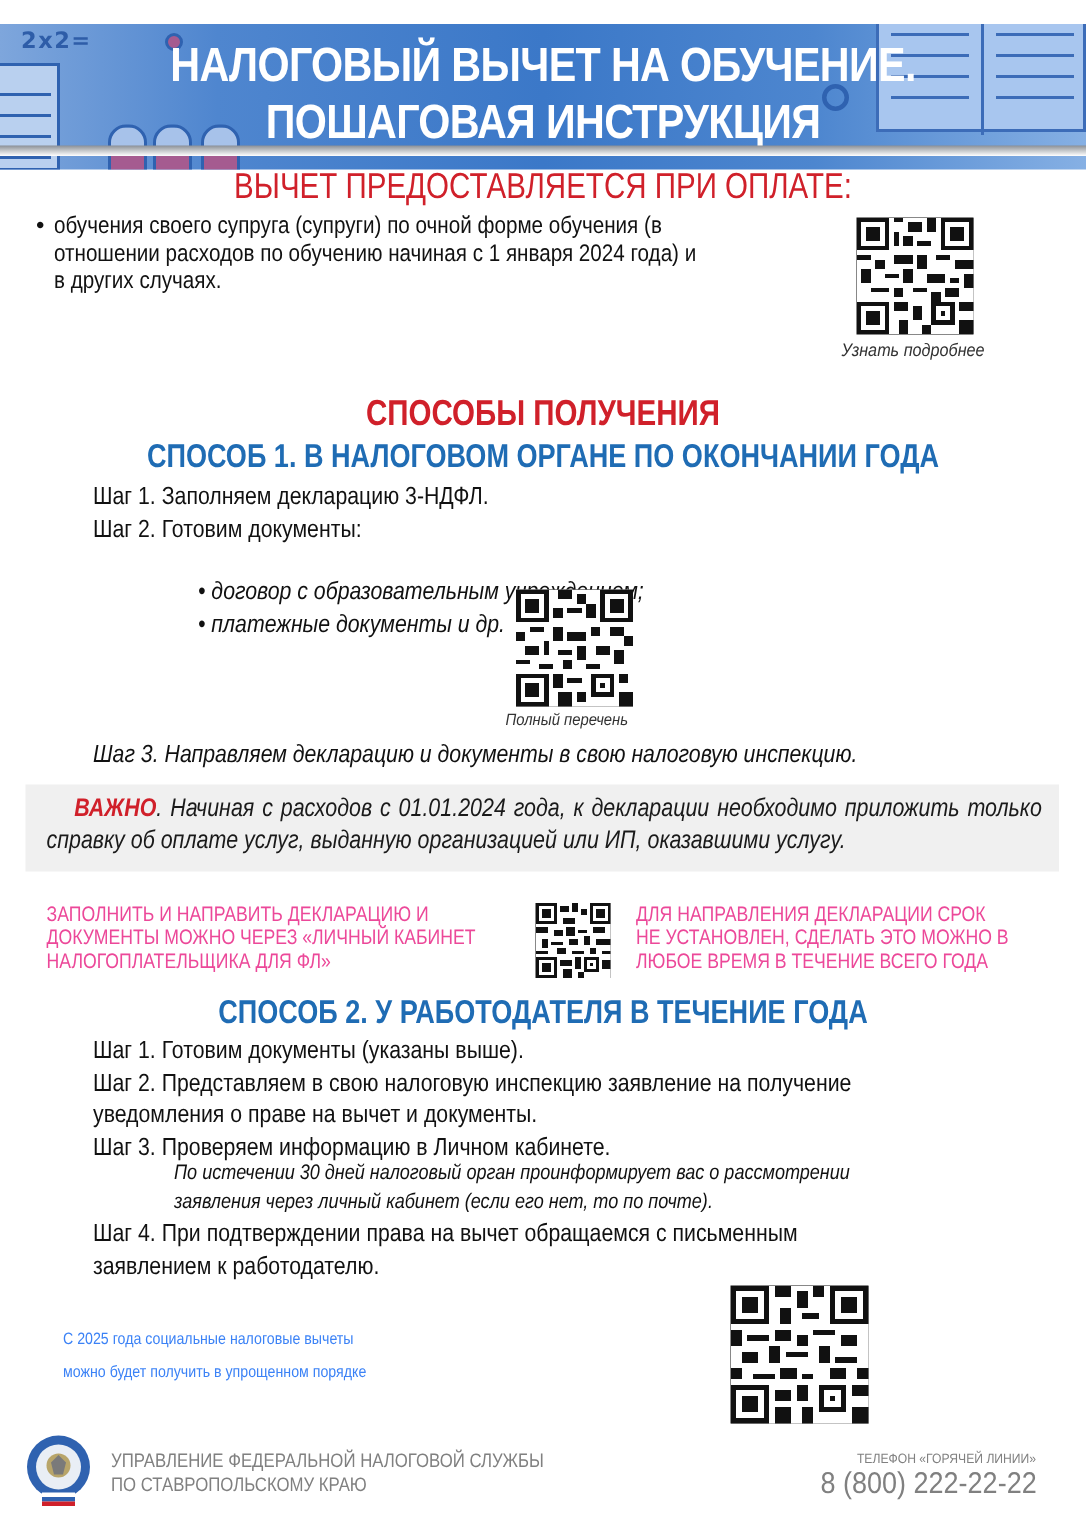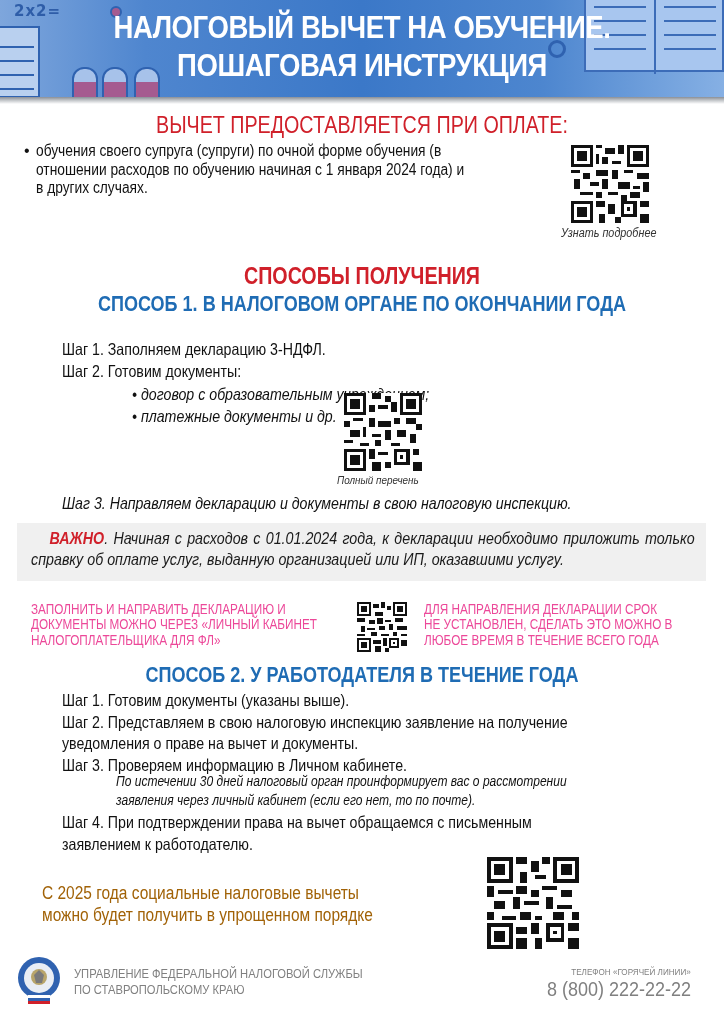--- a/index.html
+++ b/index.html
@@ -1,20 +1,20 @@
 <!DOCTYPE html>
 <html><head>
 <meta charset="utf-8">
 <style>
   * { margin: 0; padding: 0; box-sizing: border-box; }
   html, body { width: 724px; height: 1024px; background: #ffffff; overflow: hidden; }
   body { position: relative; font-family: "Liberation Sans", "DejaVu Sans", sans-serif; color: #111; }
 
   .header {
-    position: absolute; left: 0; top: 0; width: 724px; height: 97px;
+    position: absolute; left: 0; top: 16px; width: 724px; height: 97px;
     background: linear-gradient(90deg, #7ea6dc 0%, #4f86cf 20%, #3b78c8 50%, #4d86cf 75%, #86b0e4 100%);
     overflow: hidden;
   }
   .header-shadow {
     position: absolute; left: 0; top: 97px; width: 724px; height: 7px;
     background: linear-gradient(180deg, #8a8f96 0%, #c6c9cc 50%, #ffffff 100%);
   }
   .deco { position: absolute; }
   .deco-formula { left: 14px; top: 2px; font-weight: bold; font-size: 15px; color: #2e5da8; letter-spacing: 1px; font-family: "DejaVu Sans", sans-serif; }
   .deco-notebook { left: -8px; top: 26px; width: 48px; height: 72px; background: #b9d0ef; border: 2px solid #2f62b0; }
@@ -67,21 +67,21 @@
   .important .txt {
     position: absolute; left: 14px; top: 5px; width: 790px;
     font-style: italic; font-size: 17px; line-height: 21px; text-align: justify;
     text-align-last: left; transform: scaleX(0.84); transform-origin: left top; color: #1a1a1a;
   }
   .important .txt .lead { color: #d0202a; font-weight: bold; padding-left: 22px; }
 
   .gray-note { position: absolute; color: #ec4899; font-size: 14px; line-height: 15.4px; }
   .gray-note .row { white-space: nowrap; transform: scaleX(0.84); transform-origin: left center; }
 
-  .promo { position: absolute; left: 42px; top: 882px; color: #a16207; font-size: 18px; line-height: 22px; }
+  .promo { position: absolute; left: 42px; top: 882px; color: #3b82f6; font-size: 11px; line-height: 22px; }
   .promo .row { white-space: nowrap; transform: scaleX(0.86); transform-origin: left center; }
 
   .footer-logo { position: absolute; left: 16px; top: 955px; width: 46px; height: 50px; }
   .footer-org { position: absolute; left: 74px; top: 966px; color: #808080; font-size: 13px; line-height: 16px; }
   .footer-org .row { white-space: nowrap; transform: scaleX(0.86); transform-origin: left center; }
   .hotline-label { position: absolute; right: 33px; top: 967px; color: #808080; font-size: 9px; white-space: nowrap; transform: scaleX(0.9); transform-origin: right center; }
   .hotline-phone { position: absolute; right: 33px; top: 978px; color: #808080; font-size: 20px; white-space: nowrap; transform: scaleX(0.9); transform-origin: right center; }
 </style>
 </head>
 <body>
@@ -173,21 +173,21 @@
         <rect x="14" y="23" width="2" height="2"></rect>
         <rect x="22" y="22" width="3" height="3"></rect>
     </g>
   </svg>
 </div>
 <div class="qr-caption" style="left:561px;top:226px;">Узнать подробнее</div>
 
 <div class="red-head" style="top:262px;font-size:24px;line-height:28px;font-weight:bold;">СПОСОБЫ ПОЛУЧЕНИЯ</div>
 <div class="blue-head" style="top:291px;font-size:22px;line-height:26px;">СПОСОБ 1. В НАЛОГОВОМ ОРГАНЕ ПО ОКОНЧАНИИ ГОДА</div>
 
-<div class="steps" style="left:62px;top:321px;margin-top:18px;">
+<div class="steps" style="left:62px;top:321px;">
   <div class="row">Шаг 1. Заполняем декларацию 3-НДФЛ.</div>
   <div class="row">Шаг 2. Готовим документы:</div>
 </div>
 <div class="steps" style="left:96px;top:384px;margin-left:36px;">
   <div class="row ital">• договор с образовательным учреждением;</div>
   <div class="row ital">• платежные документы и др.</div>
 </div>
 
 <div class="qr" style="left:344px;top:393px;width:78px;height:78px;">
   <svg viewBox="0 0 25 25" shape-rendering="crispEdges">

